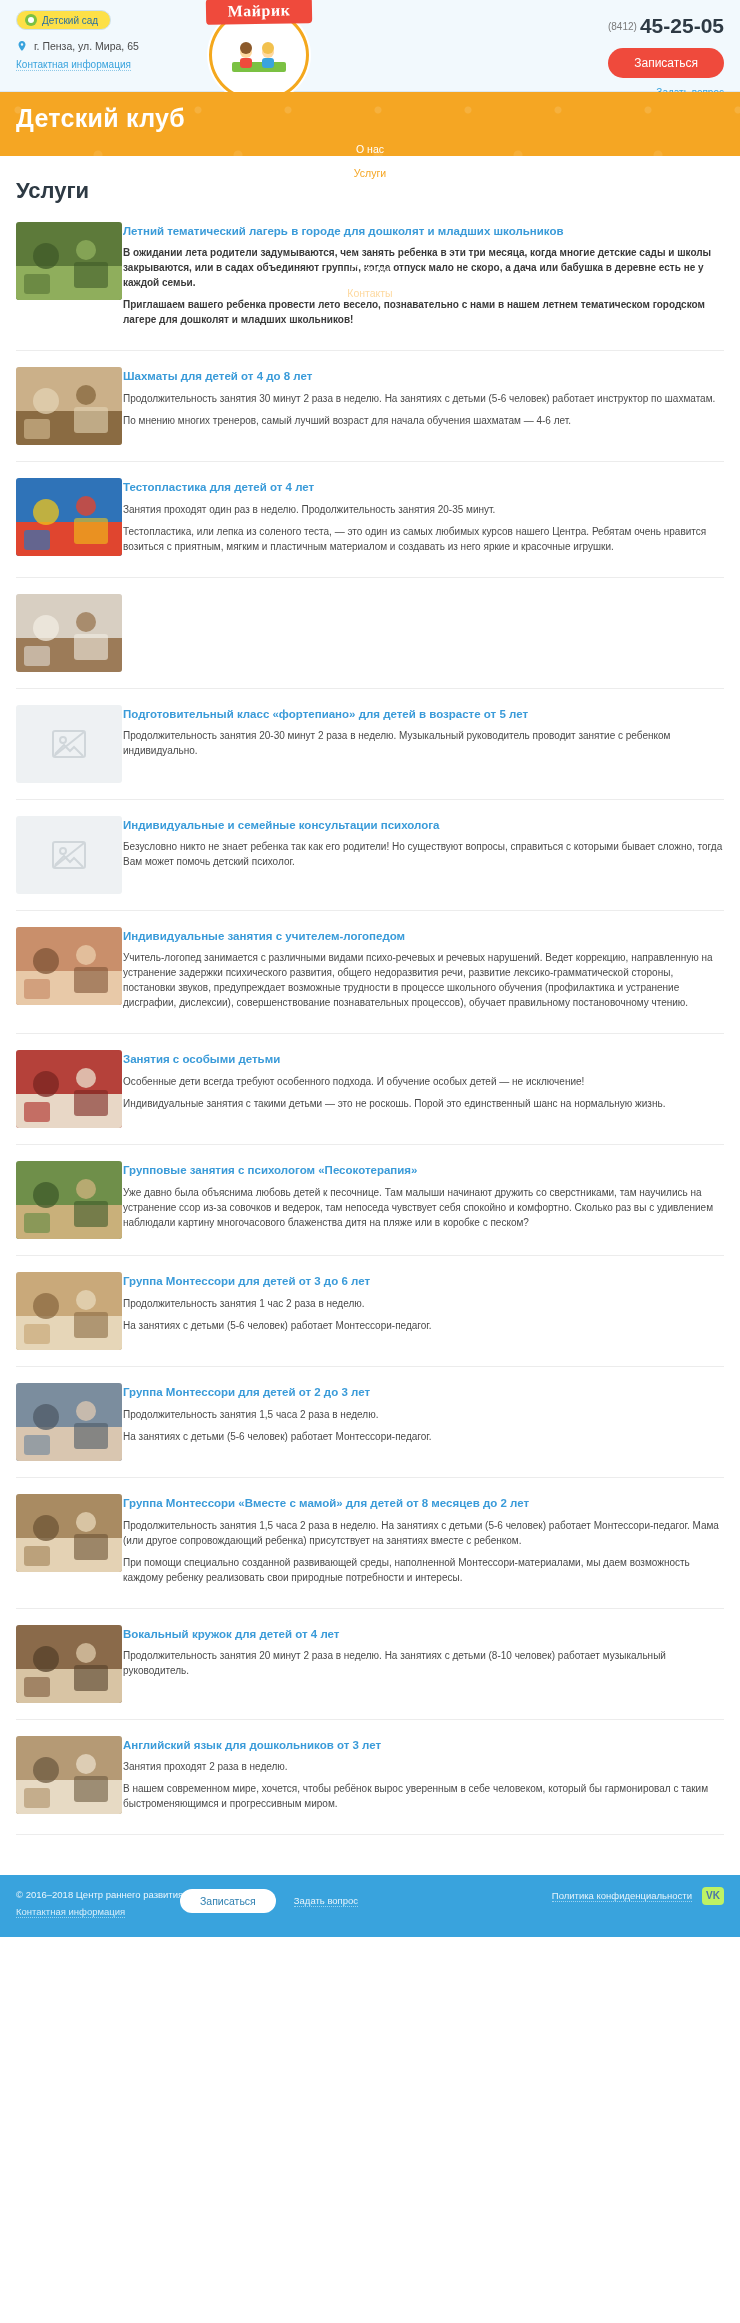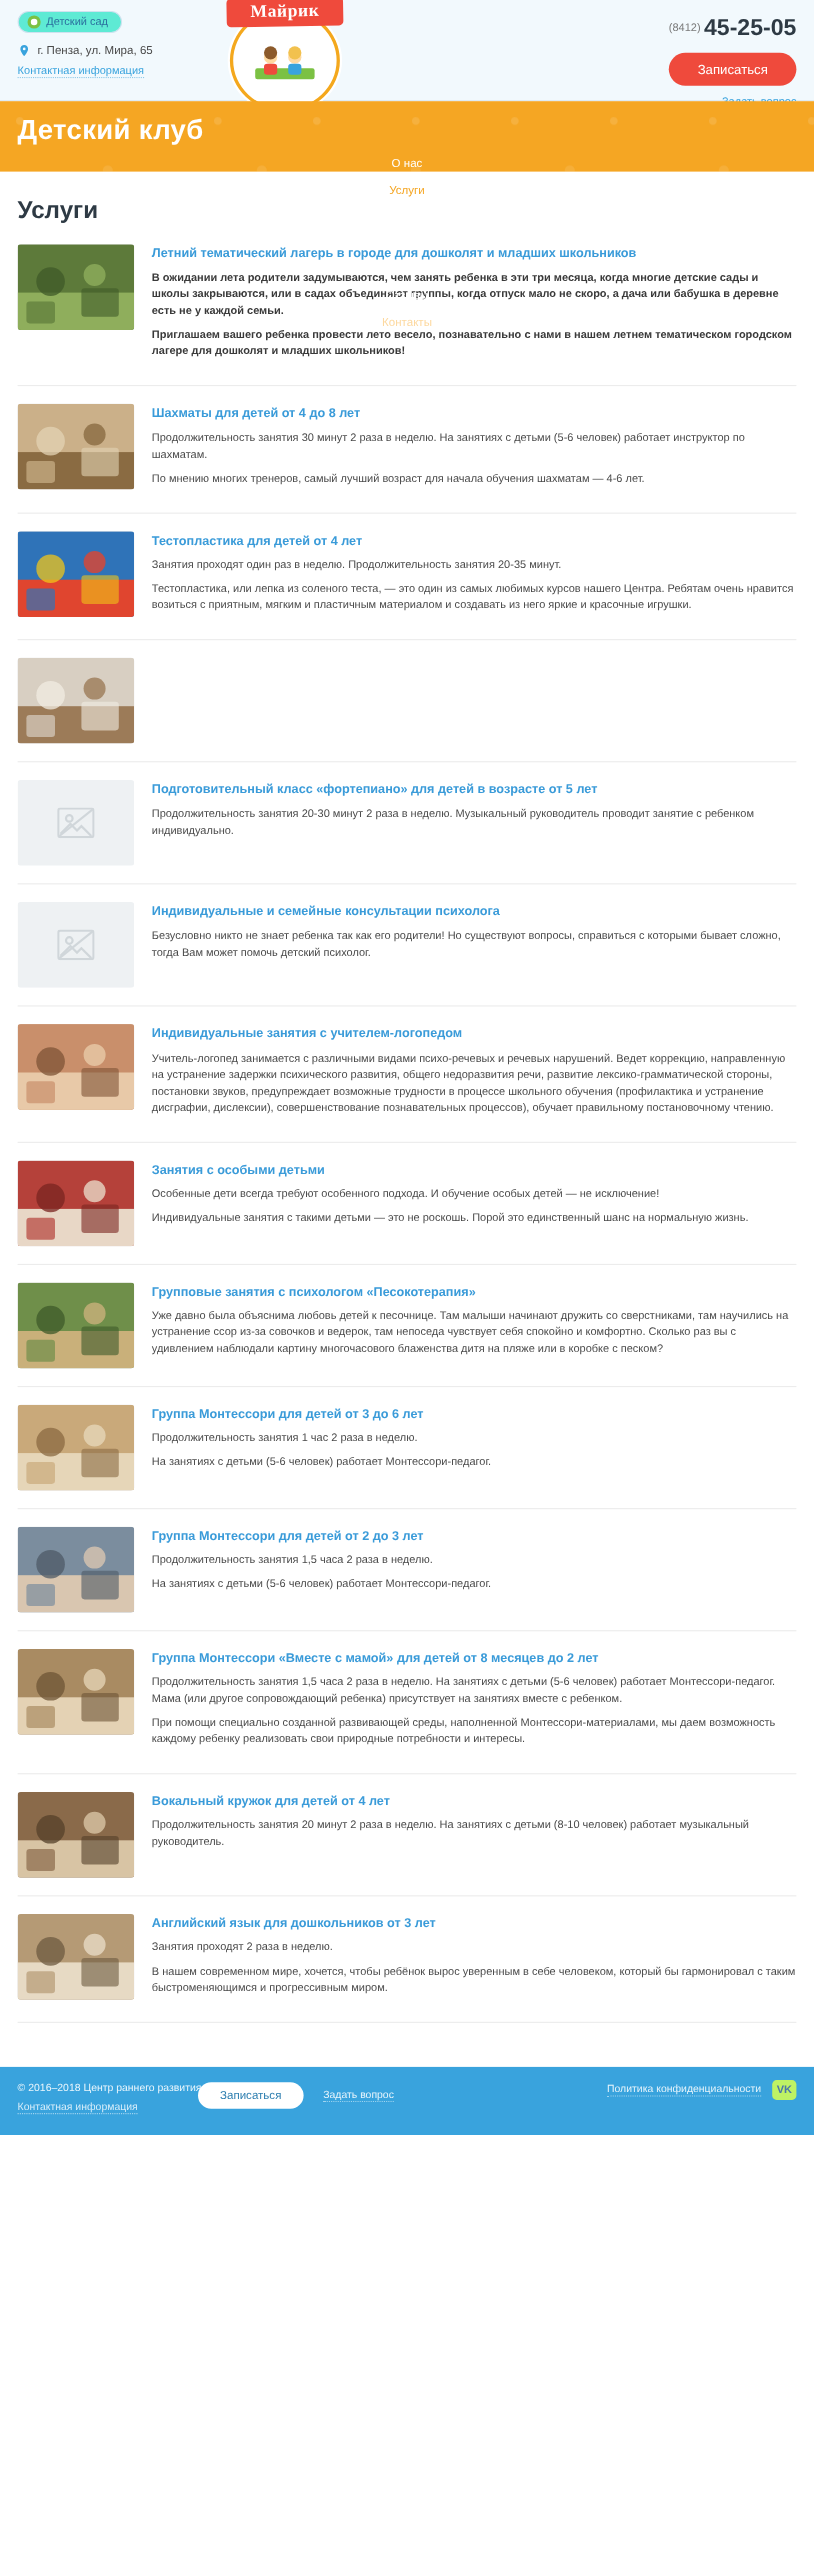--- a/index.html
+++ b/index.html
@@ -16,21 +16,21 @@
   
   .topbar {
     background: #f2f9fd;
     border-bottom: 1px solid #dce9f2;
     height: 92px;
     position: relative;
     padding: 10px 16px;
   }
   .kindergarten-tab {
     display:inline-flex; align-items:center; gap:5px;
-    background:#5eead4;
+    background:#fde047;
     border:1px solid #cfe2ef;
     border-radius:12px;
     padding:3px 12px 3px 8px;
     font-size:10px; color:#2b6f9e;
   }
   .kg-dot {
     width:12px;height:12px;border-radius:50%;
     background:#7bc143; display:inline-block;
     position:relative;
   }
@@ -110,21 +110,21 @@
   }
   .nav a.active{ background:#ffffff; color:#f5a623; }
   .nav a.current{ color:#fdd9a0; }
 
   
   .main{ padding:16px 16px 24px 16px; }
   h1.page-title{
     font-size:22px; color:#2e3a44; margin:6px 0 18px 0; font-weight:bold;
   }
   .service{
-    display:flex; gap:16px; margin-bottom:16px;
+    display:flex; gap:1px; margin-bottom:16px;
   }
   .thumb{
     width:106px; min-width:106px; height:78px;
     border-radius:3px; overflow:hidden; position:relative;
     background:#e7e7e7;
   }
   .svc-body{ flex:1; padding-top:2px; }
   .svc-title{
     display:block; color:#3a9bd9; font-size:11.5px; font-weight:bold;
     text-decoration:none; margin-bottom:7px; line-height:1.25;

